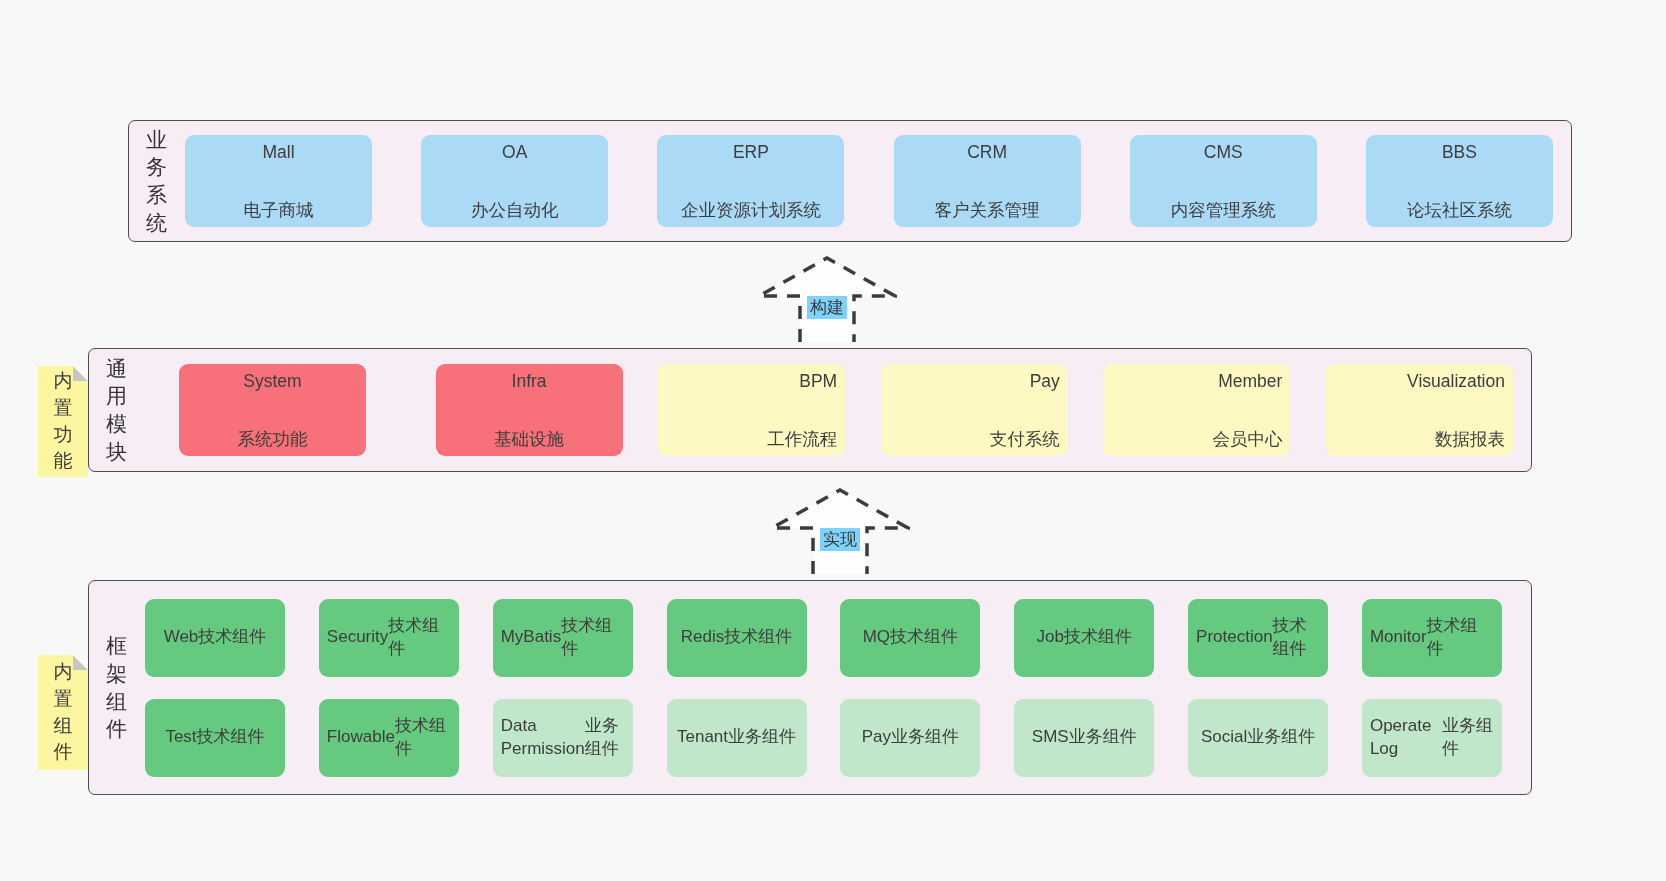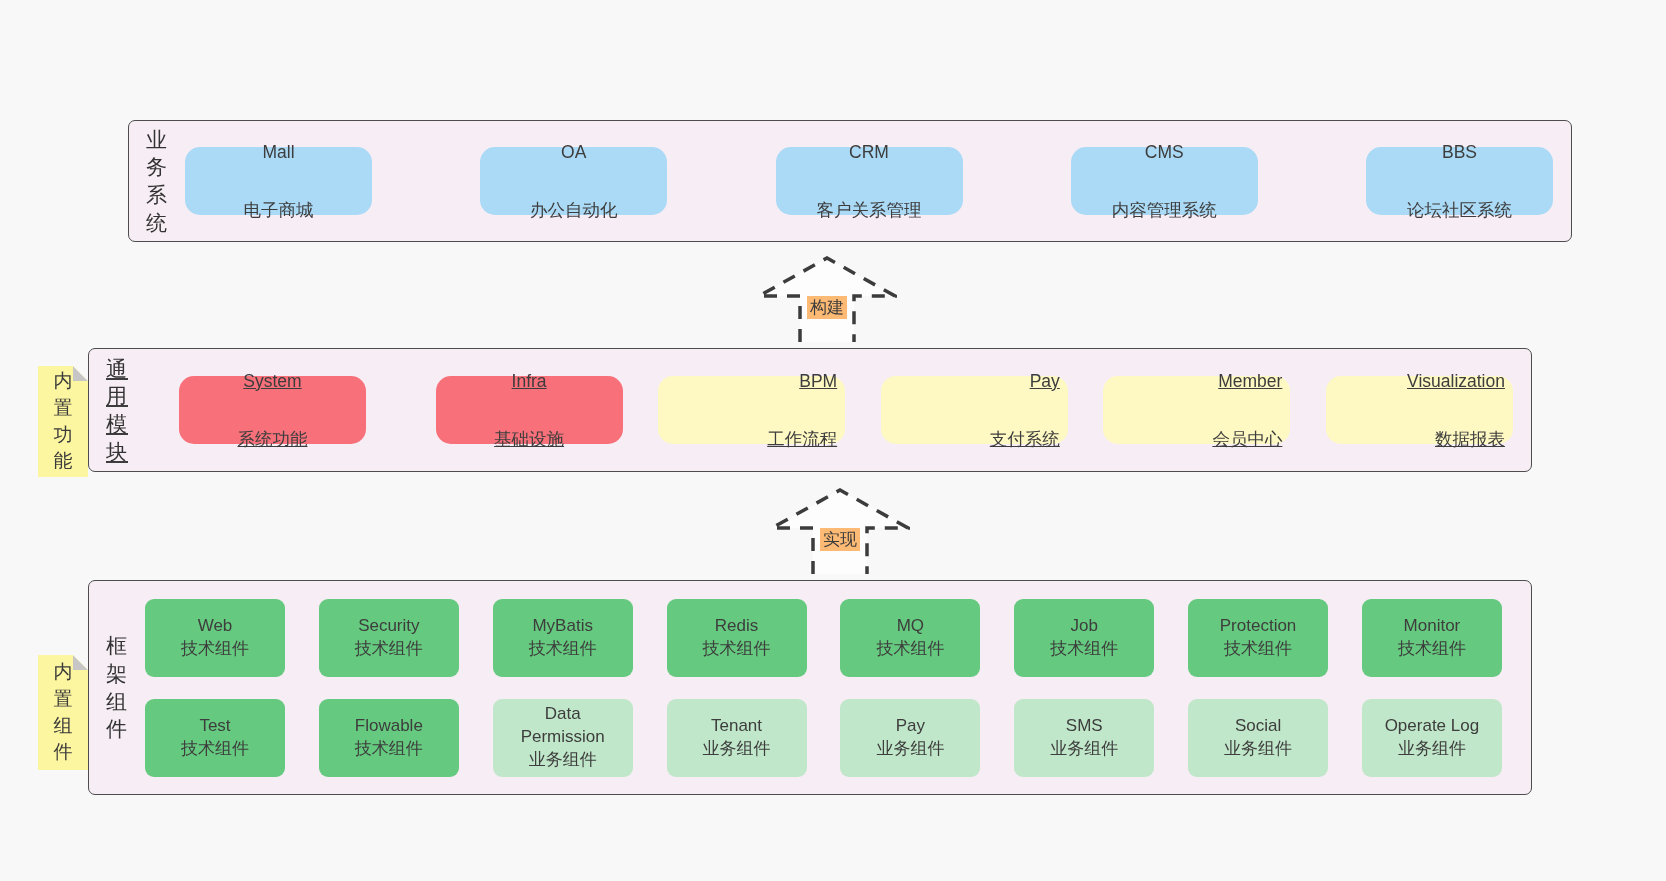--- a/index.html
+++ b/index.html
@@ -15,30 +15,30 @@
     background:#f7edf5;border:1.6px solid #4d4d4d;border-radius:7px;
     display:flex;
   }
   .layer-title{flex:0 0 56px;display:flex;align-items:center;justify-content:center;}
   .layer-title span{
     display:block;width:23px;word-break:break-all;text-align:center;
     font-size:21px;line-height:1.32;color:#333;letter-spacing:1px;
   }
   .boxes{flex:1;display:flex;justify-content:space-between;align-items:center;margin-right:18px;}
   .box{
-    width:187px;height:68px;border-radius:15px;box-sizing:border-box;
+    width:187px;height:92px;border-radius:9px;box-sizing:border-box;
     display:flex;flex-direction:column;justify-content:center;align-items:center;
     text-align:center;font-size:17.5px;line-height:1.5;padding:2px 8px;gap:32px;
   }
   .grid{flex:1;display:flex;flex-direction:column;justify-content:center;gap:22px;margin-right:29px;}
   .grid .row{display:flex;justify-content:space-between;}
   .box-sm{
     width:140px;height:78px;border-radius:9px;box-sizing:border-box;
-    display:flex;flex-direction:column;justify-content:center;align-items:center;
-    text-align:center;font-size:17px;line-height:1.35;padding:2px 8px;
+    display:flex;flex-direction:row;justify-content:center;align-items:center;
+    font-size:17px;line-height:1.35;padding:2px 8px;
   }
   .c-blue{background:#abdaf6;}
   .c-red{background:#f7707a;margin-left:34px;}
   .c-pink{background:#fef9c3;align-items:flex-end;}
   .c-green{background:#65ca7f;}
   .c-lgreen{background:#c0e7c9;}
   .note{
     position:absolute;z-index:0;left:-50px;width:50px;background:#fcf6a0;
     display:flex;align-items:center;justify-content:center;
     clip-path:polygon(0 0,calc(100% - 15px) 0,100% 15px,100% 100%,0 100%);
@@ -50,39 +50,43 @@
   .note span{
     display:block;width:20px;word-break:break-all;text-align:center;
     font-size:19px;line-height:1.4;color:#3a3a3a;
   }
   .note2{top:18px;height:111px;}
   .note3{top:75px;height:115px;}
   .arrow{position:absolute;width:140px;height:86px;}
   .arrow svg{display:block;width:140px;height:86px;}
   .arrow .lbl{
     position:absolute;left:50%;top:40px;transform:translateX(-50%);
-    font-size:17px;color:#3c3c3c;background:#fdba74;padding:0 3px;white-space:nowrap;
+    font-size:17px;color:#3c3c3c;background:#7dd3fc;padding:0 3px;white-space:nowrap;
   }
 </style>
 </head>
 <body>
 
 <div class="layer-wrap" style="left:88px;top:120px;width:1444px;height:122px;margin-left:40px;">
   <div class="layer">
     <div class="layer-title">
       <span>业务系统</span>
     </div>
     <div class="boxes">
       <div class="box c-blue">
         <div>Mall</div>
         <div>电子商城</div>
       </div>
       <div class="box c-blue">
         <div>OA</div>
         <div>办公自动化</div>
+      </div>
+      <div class="box c-blue">
+        <div>ERP</div>
+        <div>企业资源计划系统</div>
       </div>
       <div class="box c-blue">
         <div>CRM</div>
         <div>客户关系管理</div>
       </div>
       <div class="box c-blue">
         <div>CMS</div>
         <div>内容管理系统</div>
       </div>
       <div class="box c-blue">
@@ -93,21 +97,21 @@
   </div>
 </div>
 
 <div class="arrow" style="left:757px;top:256px;">
   <svg viewBox="0 0 140 86">
     <path d="M43,86 L43,40 L2,40 L70,2 L138,40 L97,40 L97,86" fill="#fdfdfd" stroke="#3c3c3c" stroke-width="3.5" stroke-dasharray="13 10" stroke-linejoin="miter"></path>
   </svg>
   <span class="lbl">构建</span>
 </div>
 
-<div class="layer-wrap" style="left:88px;top:348px;width:1444px;height:124px;text-decoration:underline;">
+<div class="layer-wrap" style="left:88px;top:348px;width:1444px;height:124px;">
   <div class="note note2">
     <span>内置功能</span>
   </div>
   <div class="layer">
     <div class="layer-title">
       <span>通用模块</span>
     </div>
     <div class="boxes">
       <div class="box c-red">
         <div>System</div>

